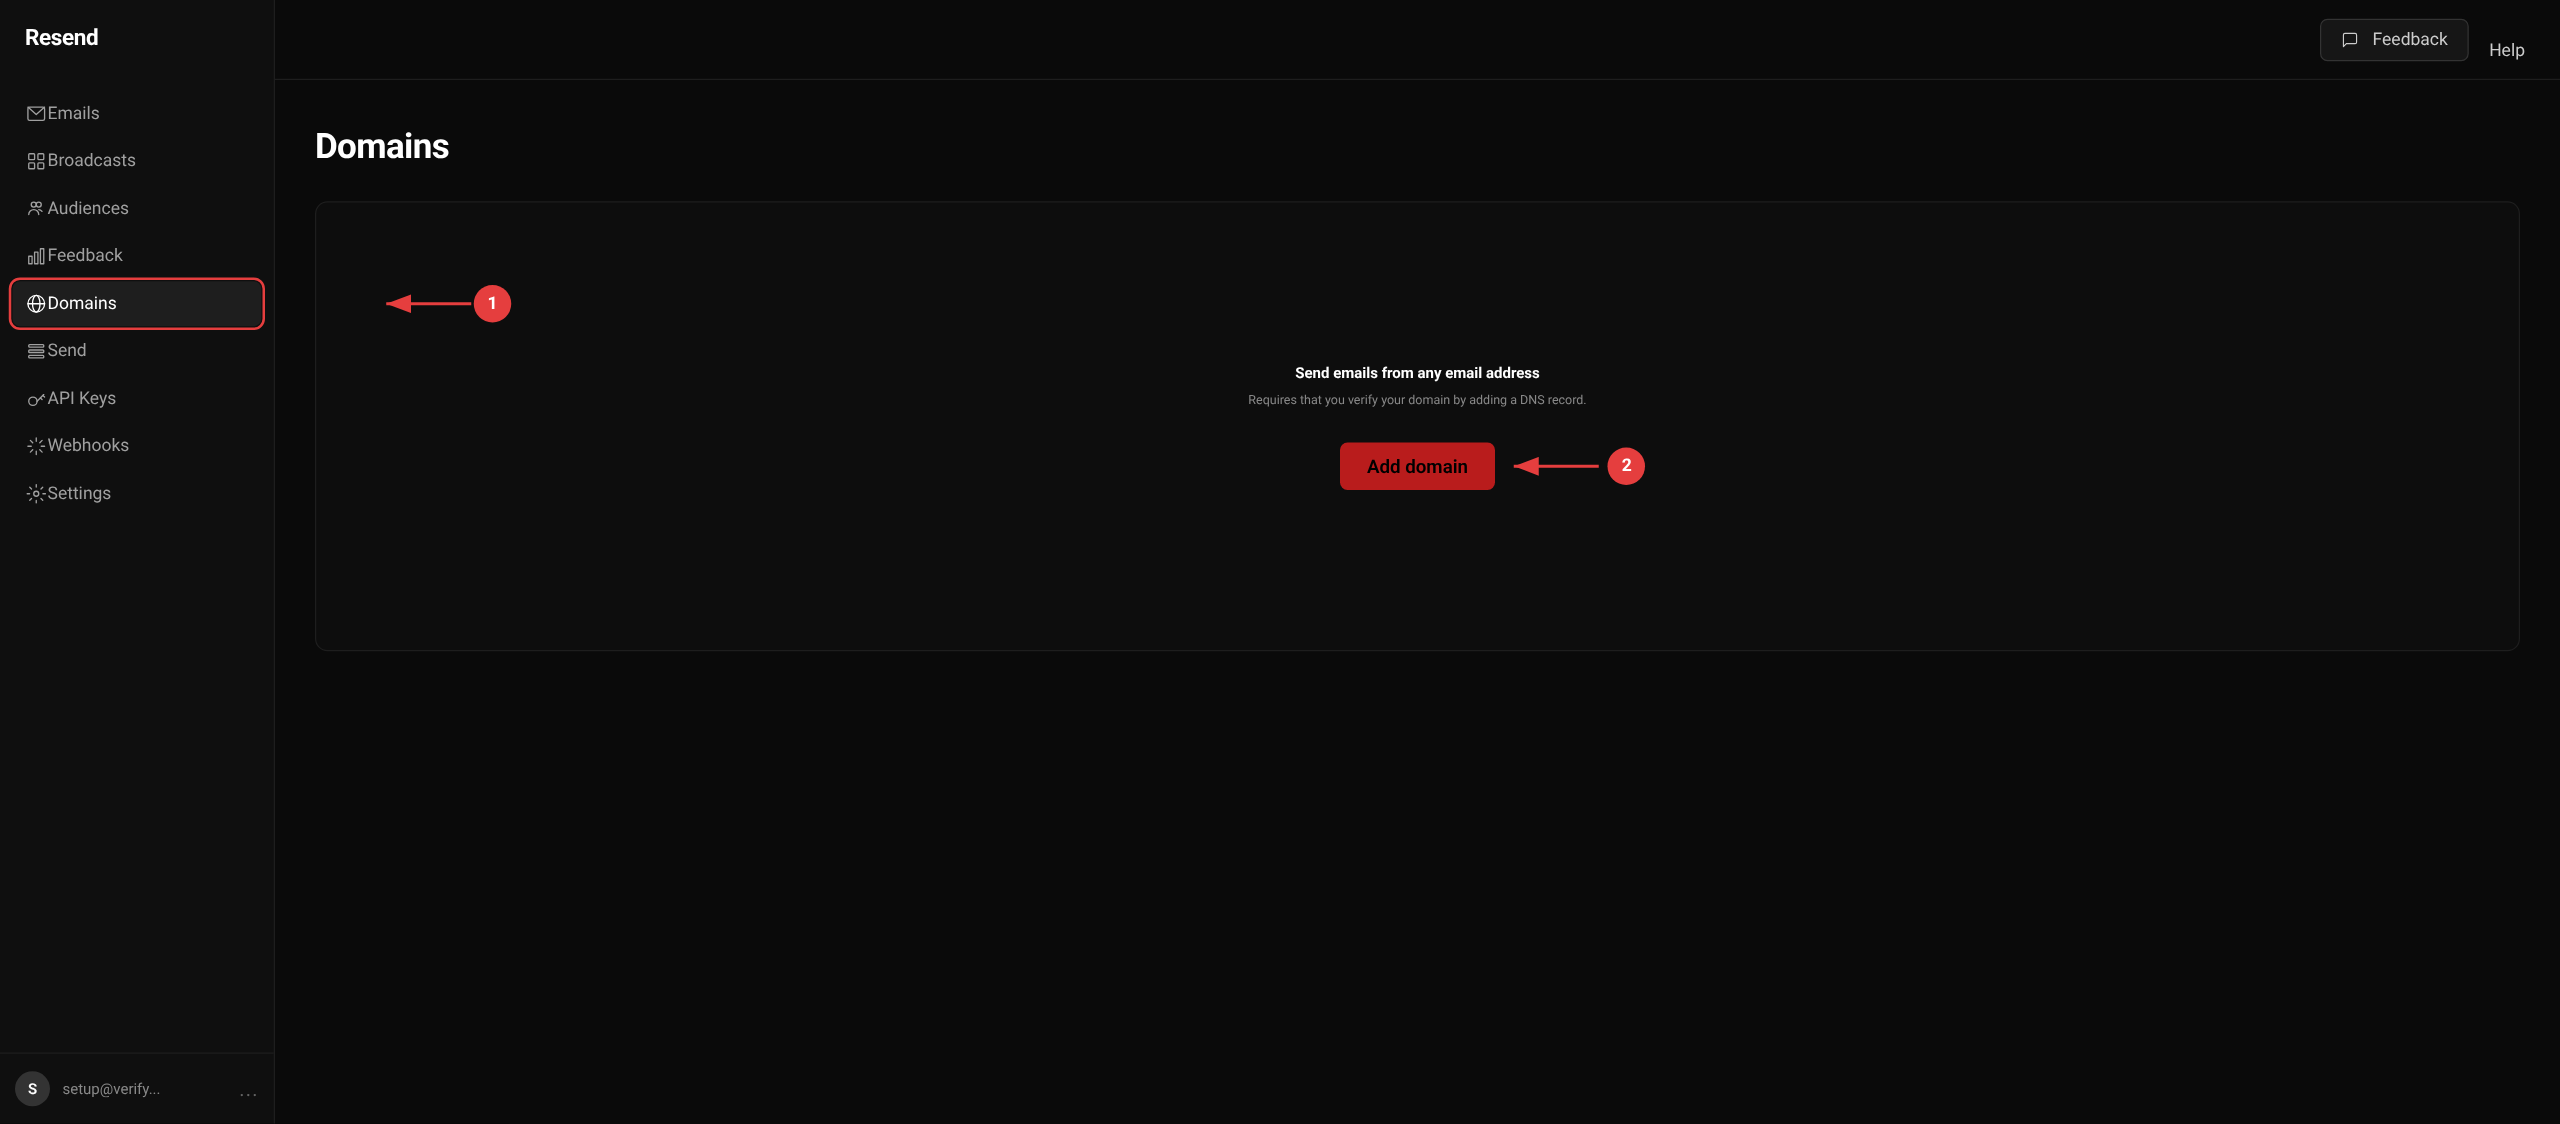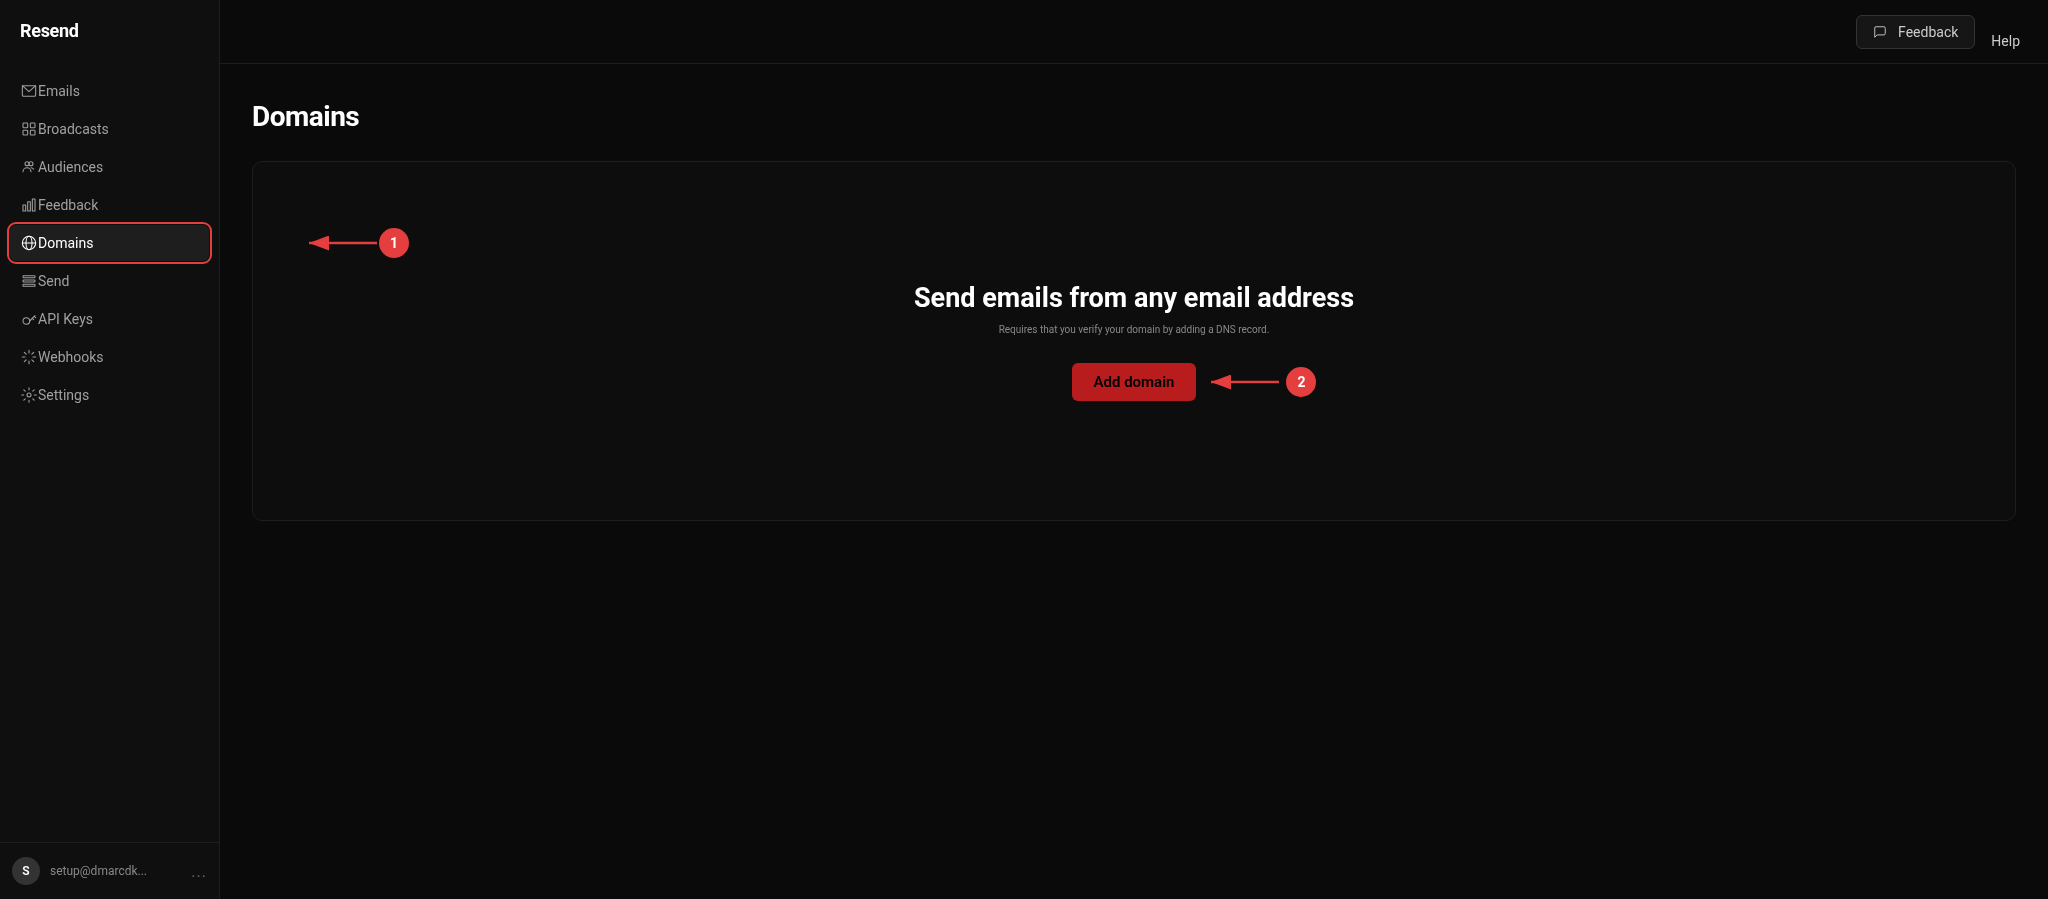--- a/index.html
+++ b/index.html
@@ -197,21 +197,21 @@
       display: flex;
       flex-direction: column;
       align-items: center;
       justify-content: center;
       padding: 80px 40px;
       min-height: 360px;
       text-align: center;
     }
 
     .empty-card-title {
-      font-size: 27px;
+      font-size: 12px;
       font-weight: 700;
       color: #ffffff;
       margin-bottom: 10px;
     }
 
     .empty-card-desc {
       font-size: 10px;
       color: #888888;
       margin-bottom: 28px;
     }
@@ -403,21 +403,21 @@
               <path d="M12 1v3M12 20v3M4.22 4.22l2.12 2.12M17.66 17.66l2.12 2.12M1 12h3M20 12h3M4.22 19.78l2.12-2.12M17.66 6.34l2.12-2.12"></path>
             </svg>
         </span>
         <span>Settings</span>
       </div>
 
     </div>
 
     <div class="sidebar-footer">
       <div class="avatar">S</div>
-      <span class="footer-email">setup@dmarcdk...</span>
+      <span class="footer-email">setup@verify...</span>
       <span class="footer-dots">...</span>
     </div>
   </nav>
 
   <div class="main">
 
     <div class="topbar">
       <button class="feedback-button">
         <svg viewBox="0 0 24 24">
           <path d="M21 15a2 2 0 0 1-2 2H7l-4 4V5a2 2 0 0 1 2-2h14a2 2 0 0 1 2 2z"></path>

